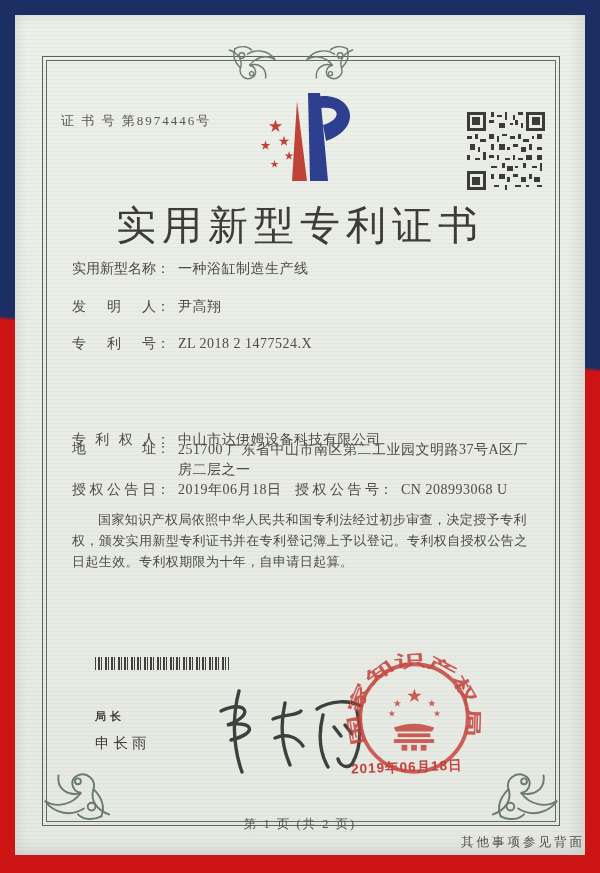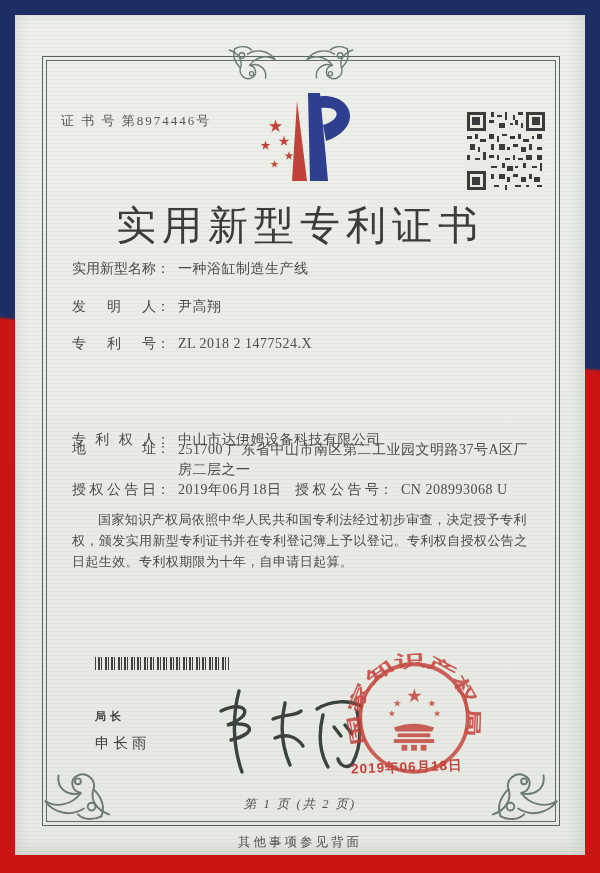--- a/index.html
+++ b/index.html
@@ -52,22 +52,22 @@
   }
   .bureau-title{position:absolute;left:80px;top:665px;font-size:11px;color:#3e3e3b;letter-spacing:4px;font-weight:600;margin-top:29px;}
   .bureau-name{position:absolute;left:80px;top:719px;font-size:14.5px;color:#3e3e3b;letter-spacing:4px;font-weight:400;}
   .signature{position:absolute;left:196px;top:660px;}
   .seal{position:absolute;left:328px;top:632px;opacity:.92;}
   .seal-date{
     position:absolute;left:336px;top:743px;width:140px;font-size:13.5px;
     color:#c3423a;font-weight:600;letter-spacing:1px;transform:rotate(-2deg);
     font-family:"Liberation Sans","DejaVu Sans",sans-serif;white-space:nowrap;
   }
-  .page-num{position:absolute;left:0;top:781px;width:100%;text-align:center;font-size:12.5px;color:#55534e;letter-spacing:2px;font-style:italic;}
-  .back-note{position:absolute;left:0;top:819px;width:100%;text-align:center;font-size:12.5px;color:#514f4a;letter-spacing:3px;}
+  .page-num{position:absolute;left:0;top:801px;width:100%;text-align:center;font-size:12.5px;color:#55534e;letter-spacing:2px;}
+  .back-note{position:absolute;left:0;top:819px;width:100%;text-align:right;font-size:12.5px;color:#514f4a;letter-spacing:3px;}
 </style>
 </head>
 <body>
 
 <div class="stage">
   <div class="paper">
 
     <div class="frame"></div>
 
     <svg width="0" height="0" style="position:absolute" aria-hidden="true">

